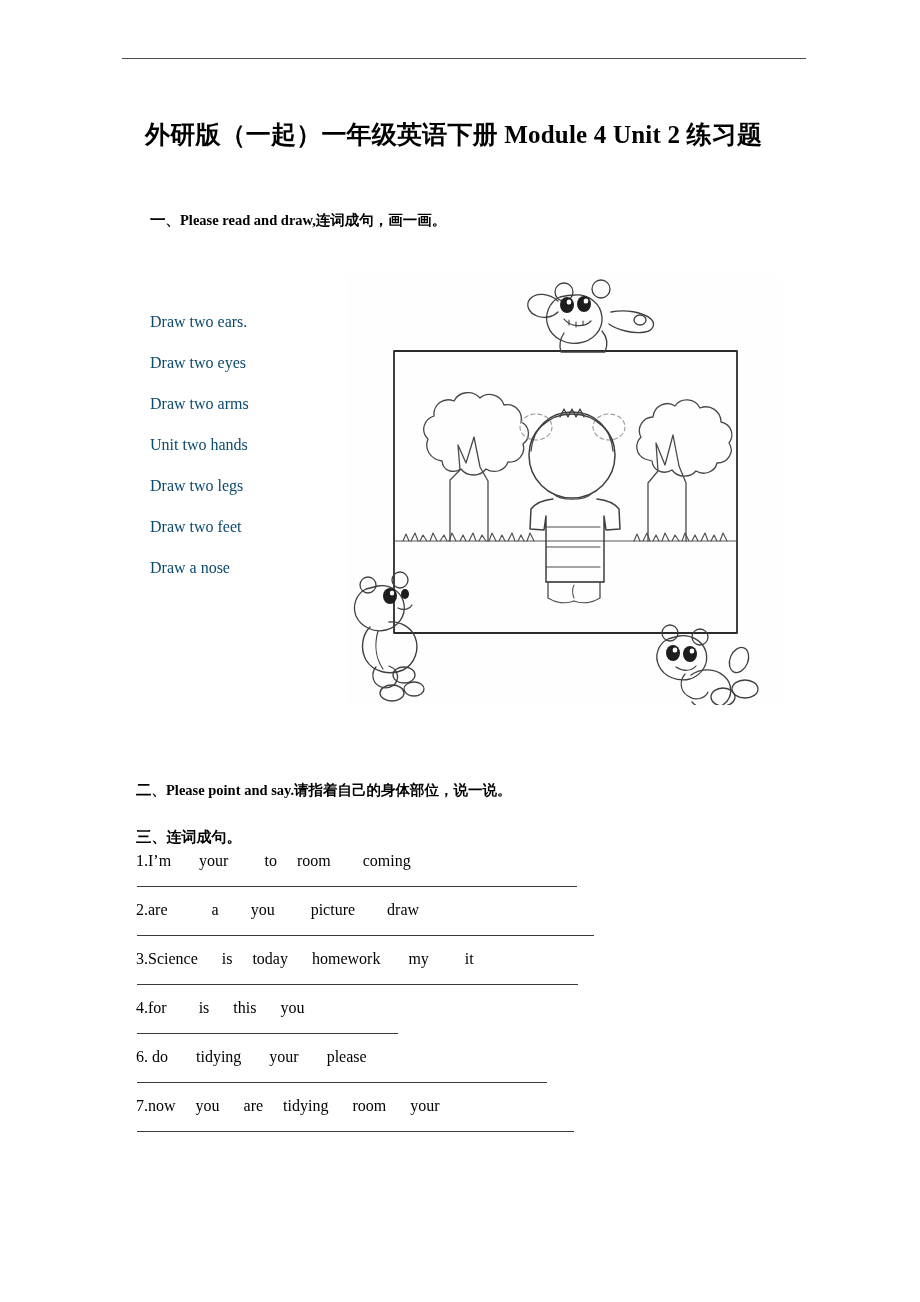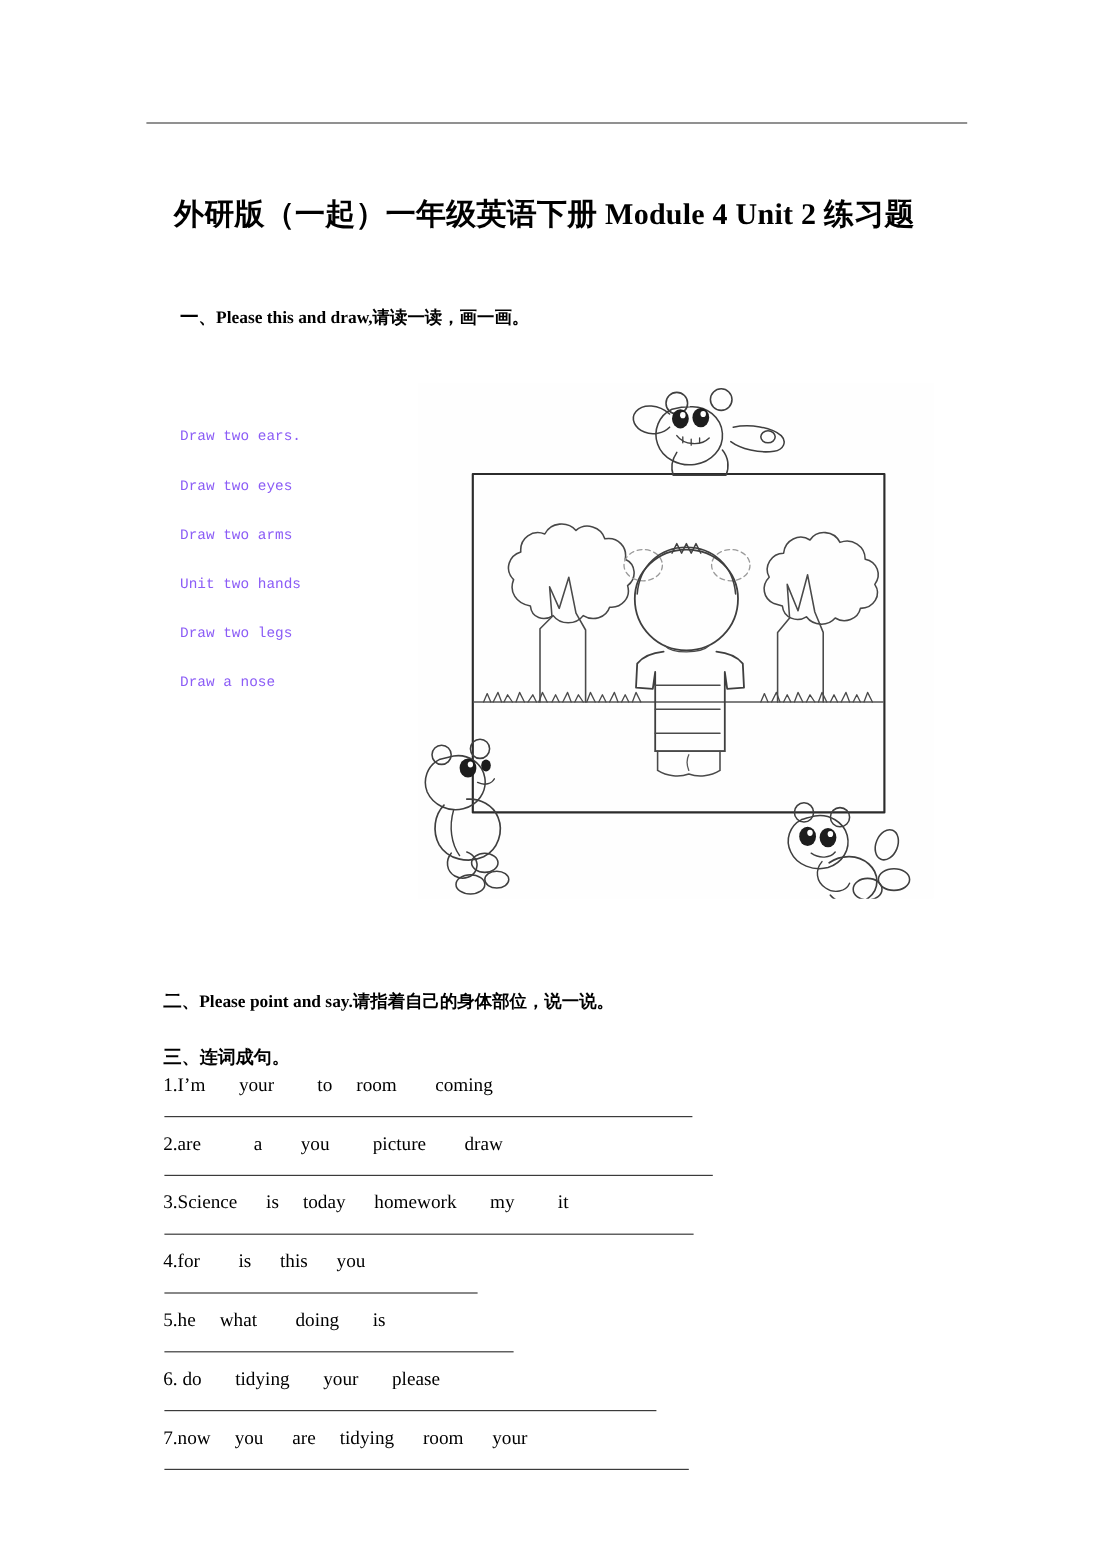--- a/index.html
+++ b/index.html
@@ -12,21 +12,20 @@
     width: 920px;
     height: 1302px;
     position: relative;
     font-family: "Liberation Serif", "DejaVu Serif", serif;
     color: #000;
     overflow: hidden;
   }
   .page {
     position: absolute;
     inset: 0;
-    margin-top: 44px;
   }
 
   
   .top-rule {
     position: absolute;
     left: 122px;
     top: 58px;
     width: 684px;
     height: 1px;
     background: #4a4a4a;
@@ -70,26 +69,26 @@
     width: 650px;
     height: 440px;
   }
   .draw-list {
     position: absolute;
     left: 10px;
     top: 42px;
     width: 140px;
   }
   .draw-list .draw-item {
-    font-size: 12px;
-    color: #8b5cf6;
+    font-size: 16px;
+    color: #0c4a6e;
     line-height: 1;
     height: 41px;
     white-space: nowrap;
-    font-family: Liberation Mono, monospace;
+    font-family: Liberation Serif, serif;
   }
 
   .picture-wrap {
     position: absolute;
     left: 208px;
     top: 3px;
     width: 430px;
     height: 430px;
     background: #fefefe;
   }
@@ -126,31 +125,32 @@
 </head>
 <body>
 
 <div class="page">
 
   <div class="top-rule"></div>
 
   <div class="doc-title">外研版（一起）一年级英语下册 Module 4 Unit 2 练习题</div>
 
   <div class="sec-heading sec-heading-1">
-    <span class="cn-num">一</span><span>、</span><span>Please this and draw,请读一读，画一画。</span>
+    <span class="cn-num">一</span><span>、</span><span>Please read and draw,连词成句，画一画。</span>
   </div>
 
   <div class="ex1">
 
     <div class="draw-list">
       <div class="draw-item">Draw two ears.</div>
       <div class="draw-item">Draw two eyes</div>
       <div class="draw-item">Draw two arms</div>
       <div class="draw-item">Unit two hands</div>
       <div class="draw-item">Draw two legs</div>
+      <div class="draw-item">Draw two feet</div>
       <div class="draw-item">Draw a nose</div>
     </div>
 
     <div class="picture-wrap">
       <svg width="430" height="430" viewBox="0 0 430 430" xmlns="http://www.w3.org/2000/svg" fill="none" stroke="#3a3a3a" stroke-width="1.4" stroke-linecap="round" stroke-linejoin="round">
 
         <rect x="46" y="76" width="343" height="282" stroke="#2b2b2b" stroke-width="1.8"></rect>
 
         <path d="M47 266 L388 266" stroke="#555" stroke-width="1.2"></path>
 
@@ -324,24 +324,20 @@
     <div class="q-row">
       <div class="q-text"><span>3.</span><span>Science      is     today      homework       my         it</span></div>
       <div class="q-line" style="width: 441px;"></div>
     </div>
 
     <div class="q-row">
       <div class="q-text"><span>4.</span><span>for        is      this      you</span></div>
       <div class="q-line" style="width: 261px;"></div>
     </div>
 
-    <div class="q-row">
-      <div class="q-text"><span>5.</span><span>he     what        doing       is</span></div>
-      <div class="q-line" style="width: 291px;"></div>
-    </div>
 
     <div class="q-row">
       <div class="q-text"><span>6.</span><span> do       tidying       your       please</span></div>
       <div class="q-line" style="width: 410px;"></div>
     </div>
 
     <div class="q-row">
       <div class="q-text"><span>7.</span><span>now     you      are     tidying      room      your</span></div>
       <div class="q-line" style="width: 437px;"></div>
     </div>

